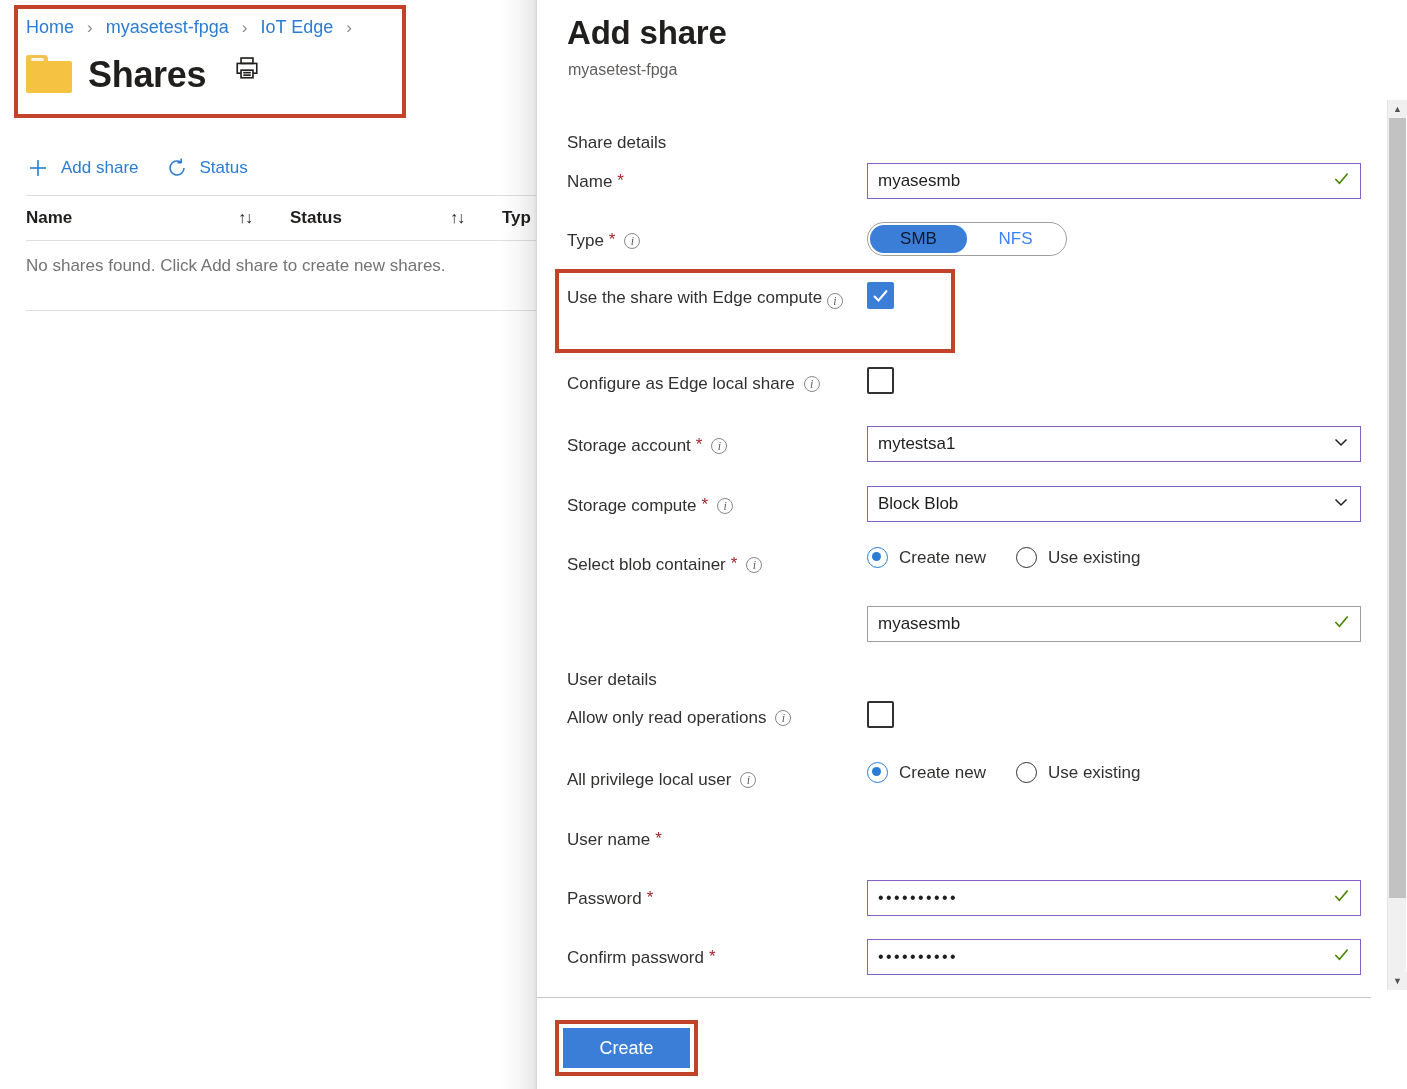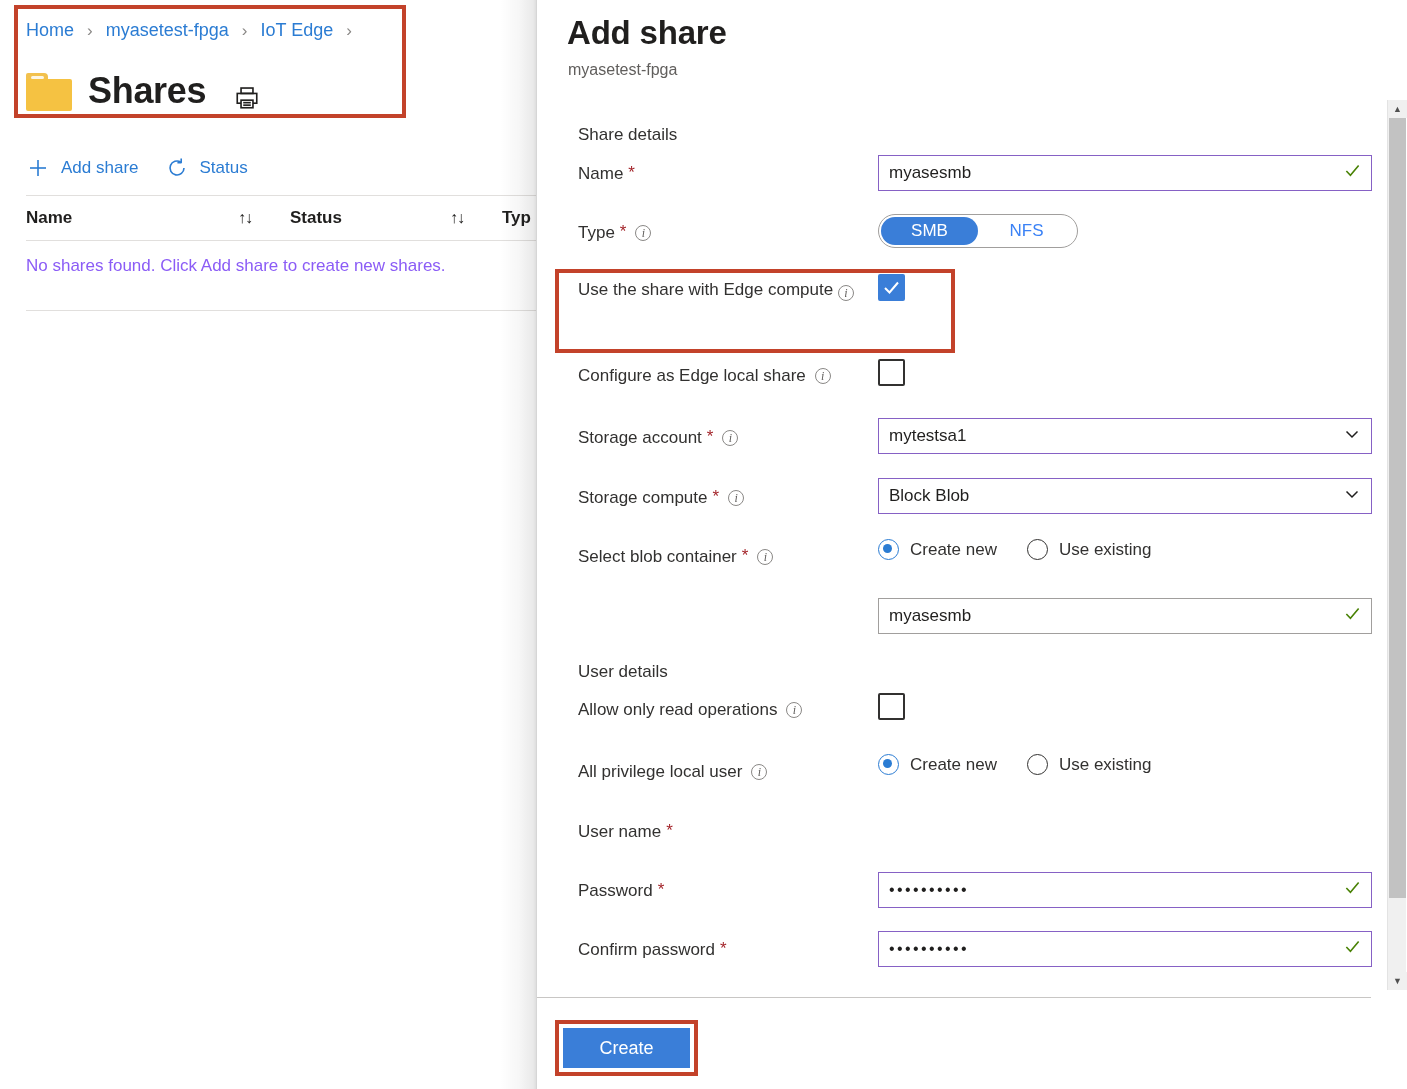--- a/index.html
+++ b/index.html
@@ -32,39 +32,39 @@
     width: 392px; height: 113px;
     border: 4px solid #c3422a;
     background: transparent;
     pointer-events: none;
   }
 
   #breadcrumb {
     position: absolute;
     left: 26px; top: 17px;
     font-size: 18px;
-    line-height: 26px;
+    line-height: 20px;
     color: #0a6ed1;
     white-space: nowrap;
   }
   #breadcrumb .crumb {
     color: #2b7cd3;
     cursor: pointer;
   }
   #breadcrumb .sep {
     color: #8a8886;
     margin: 0 8px;
     font-size: 17px;
   }
 
   #title-row {
     position: absolute;
     left: 26px; top: 55px;
     display: flex;
-    align-items: flex-end;
+    align-items: flex-start;
     height: 56px;
   }
   .folder-icon {
     width: 46px; height: 38px;
     position: relative;
     margin-right: 16px;
   }
   .folder-icon .tab {
     position: absolute;
     left: 0; top: 0;
@@ -140,21 +140,21 @@
     position: absolute;
     left: 26px; top: 240px;
     width: 600px; height: 1px;
     background: #e1dfdd;
   }
   #grid-empty {
     position: absolute;
     left: 26px; top: 241px;
     width: 600px; height: 50px;
     display: flex; align-items: center;
-    font-size: 17px; color: #8b5cf6;
+    font-size: 17px; color: #737373;
   }
   #grid-sep-bot {
     position: absolute;
     left: 26px; top: 310px;
     width: 600px; height: 1px;
     background: #e1dfdd;
   }
 
   
   #panel-shadow {
@@ -189,24 +189,23 @@
   #panel-subtitle {
     position: absolute;
     left: 31px; top: 61px;
     font-size: 16px;
     color: #605e5c;
   }
 
   
   #form-body {
     position: absolute;
-    left: 0; top: 92px;
+    left: 0; top: 100px;
     width: 834px; height: 897px;
     overflow: hidden;
-    margin-left: 11px;
   }
 
   .sect-head {
     position: absolute;
     left: 30px;
     font-size: 17px;
     color: #323130;
   }
   .f-label {
     position: absolute;
@@ -271,21 +270,21 @@
     flex: 1;
     height: 28px;
     display: flex; align-items: center; justify-content: center;
     font-size: 17px;
     border-radius: 14px;
     cursor: pointer;
     color: #3b82f6;
   }
   #type-toggle .opt.active {
     background: #3a7ed8;
-    color: #ffffff;
+    color: #0f172a;
     font-weight: 400;
   }
 
   
   .cbx {
     position: absolute;
     width: 27px; height: 27px;
     border: 2px solid #323130;
     background: #ffffff;
     border-radius: 2px;

